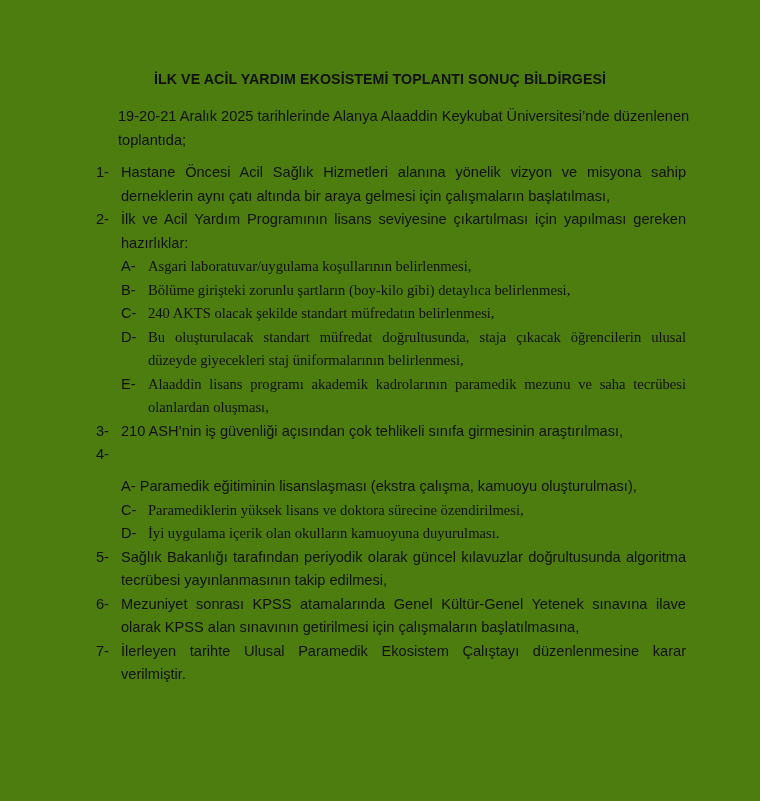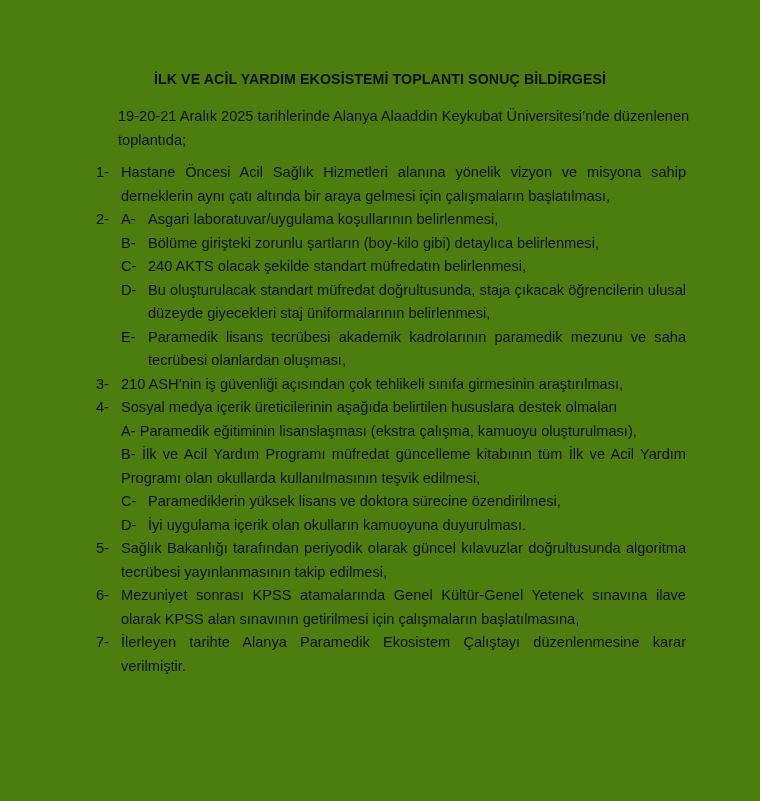--- a/index.html
+++ b/index.html
@@ -16,78 +16,74 @@
   .intro {
     position: absolute; left: 74px; top: 104px; width: 610px;
     font-size: 14.6px; line-height: 24px; margin-left: 44px;
   }
   .list { position: absolute; left: 96px; top: 161px; width: 590px; font-size: 14.6px; line-height: 23.5px; }
   .item { display: flex; }
   .num { width: 25px; flex: 0 0 25px; }
   .body { flex: 1; text-align: justify; }
   .sub { display: flex; margin-left: 0; }
   .sublbl { width: 27px; flex: 0 0 27px; }
-  .sub .body { text-align: justify; }
-  .subplain { text-align: justify; }
+  .sub .body { text-align: justify; font-family: Liberation Serif, serif; }
+  .subplain { text-align: justify; margin-top: 32px; }
 </style>
 </head>
 <body>
 
 <div class="page">
   <div class="title">İLK VE ACİL YARDIM EKOSİSTEMİ TOPLANTI SONUÇ BİLDİRGESİ</div>
   <div class="intro">19-20-21 Aralık 2025 tarihlerinde Alanya Alaaddin Keykubat Üniversitesi’nde düzenlenen toplantıda;</div>
 
   <div class="list">
     <div class="item">
       <span class="num">1-</span>
       <span class="body">Hastane Öncesi Acil Sağlık Hizmetleri alanına yönelik vizyon ve misyona sahip derneklerin aynı çatı altında bir araya gelmesi için çalışmaların başlatılması,</span>
     </div>
 
     <div class="item">
       <span class="num">2-</span>
       <div class="body" style="flex:1">
+        <div>İlk ve Acil Yardım Programının lisans seviyesine çıkartılması için yapılması gereken hazırlıklar:</div>
         <div class="sub">
           <span class="sublbl">A-</span>
           <span class="body">Asgari laboratuvar/uygulama koşullarının belirlenmesi,</span>
         </div>
         <div class="sub">
           <span class="sublbl">B-</span>
           <span class="body">Bölüme girişteki zorunlu şartların (boy-kilo gibi) detaylıca belirlenmesi,</span>
         </div>
         <div class="sub">
           <span class="sublbl">C-</span>
           <span class="body">240 AKTS olacak şekilde standart müfredatın belirlenmesi,</span>
         </div>
         <div class="sub">
           <span class="sublbl">D-</span>
           <span class="body">Bu oluşturulacak standart müfredat doğrultusunda, staja çıkacak öğrencilerin ulusal düzeyde giyecekleri staj üniformalarının belirlenmesi,</span>
         </div>
         <div class="sub">
           <span class="sublbl">E-</span>
-          <span class="body">Paramedik lisans tecrübesi akademik kadrolarının paramedik mezunu ve saha tecrübesi olanlardan oluşması,</span>
+          <span class="body">Alaaddin lisans programı akademik kadrolarının paramedik mezunu ve saha tecrübesi olanlardan oluşması,</span>
         </div>
       </div>
     </div>
 
     <div class="item">
       <span class="num">3-</span>
       <span class="body">210 ASH’nin iş güvenliği açısından çok tehlikeli sınıfa girmesinin araştırılması,</span>
     </div>
 
     <div class="item">
       <span class="num">4-</span>
       <div class="body" style="flex:1">
-        <div>Sosyal medya içerik üreticilerinin aşağıda belirtilen hususlara destek olmaları</div>
         <div class="subplain">
           <span>A-</span>
           <span>Paramedik eğitiminin lisanslaşması (ekstra çalışma, kamuoyu oluşturulması),</span>
-        </div>
-        <div class="subplain">
-          <span>B-</span>
-          <span>İlk ve Acil Yardım Programı müfredat güncelleme kitabının tüm İlk ve Acil Yardım Programı olan okullarda kullanılmasının teşvik edilmesi,</span>
         </div>
         <div class="sub">
           <span class="sublbl">C-</span>
           <span class="body">Paramediklerin yüksek lisans ve doktora sürecine özendirilmesi,</span>
         </div>
         <div class="sub">
           <span class="sublbl">D-</span>
           <span class="body">İyi uygulama içerik olan okulların kamuoyuna duyurulması.</span>
         </div>
       </div>
@@ -98,16 +94,16 @@
       <span class="body">Sağlık Bakanlığı tarafından periyodik olarak güncel kılavuzlar doğrultusunda algoritma tecrübesi yayınlanmasının takip edilmesi,</span>
     </div>
 
     <div class="item">
       <span class="num">6-</span>
       <span class="body">Mezuniyet sonrası KPSS atamalarında Genel Kültür-Genel Yetenek sınavına ilave olarak KPSS alan sınavının getirilmesi için çalışmaların başlatılmasına,</span>
     </div>
 
     <div class="item">
       <span class="num">7-</span>
-      <span class="body">İlerleyen tarihte Alanya Paramedik Ekosistem Çalıştayı düzenlenmesine karar verilmiştir.</span>
+      <span class="body">İlerleyen tarihte Ulusal Paramedik Ekosistem Çalıştayı düzenlenmesine karar verilmiştir.</span>
     </div>
   </div>
 </div>
 
 </body></html>

